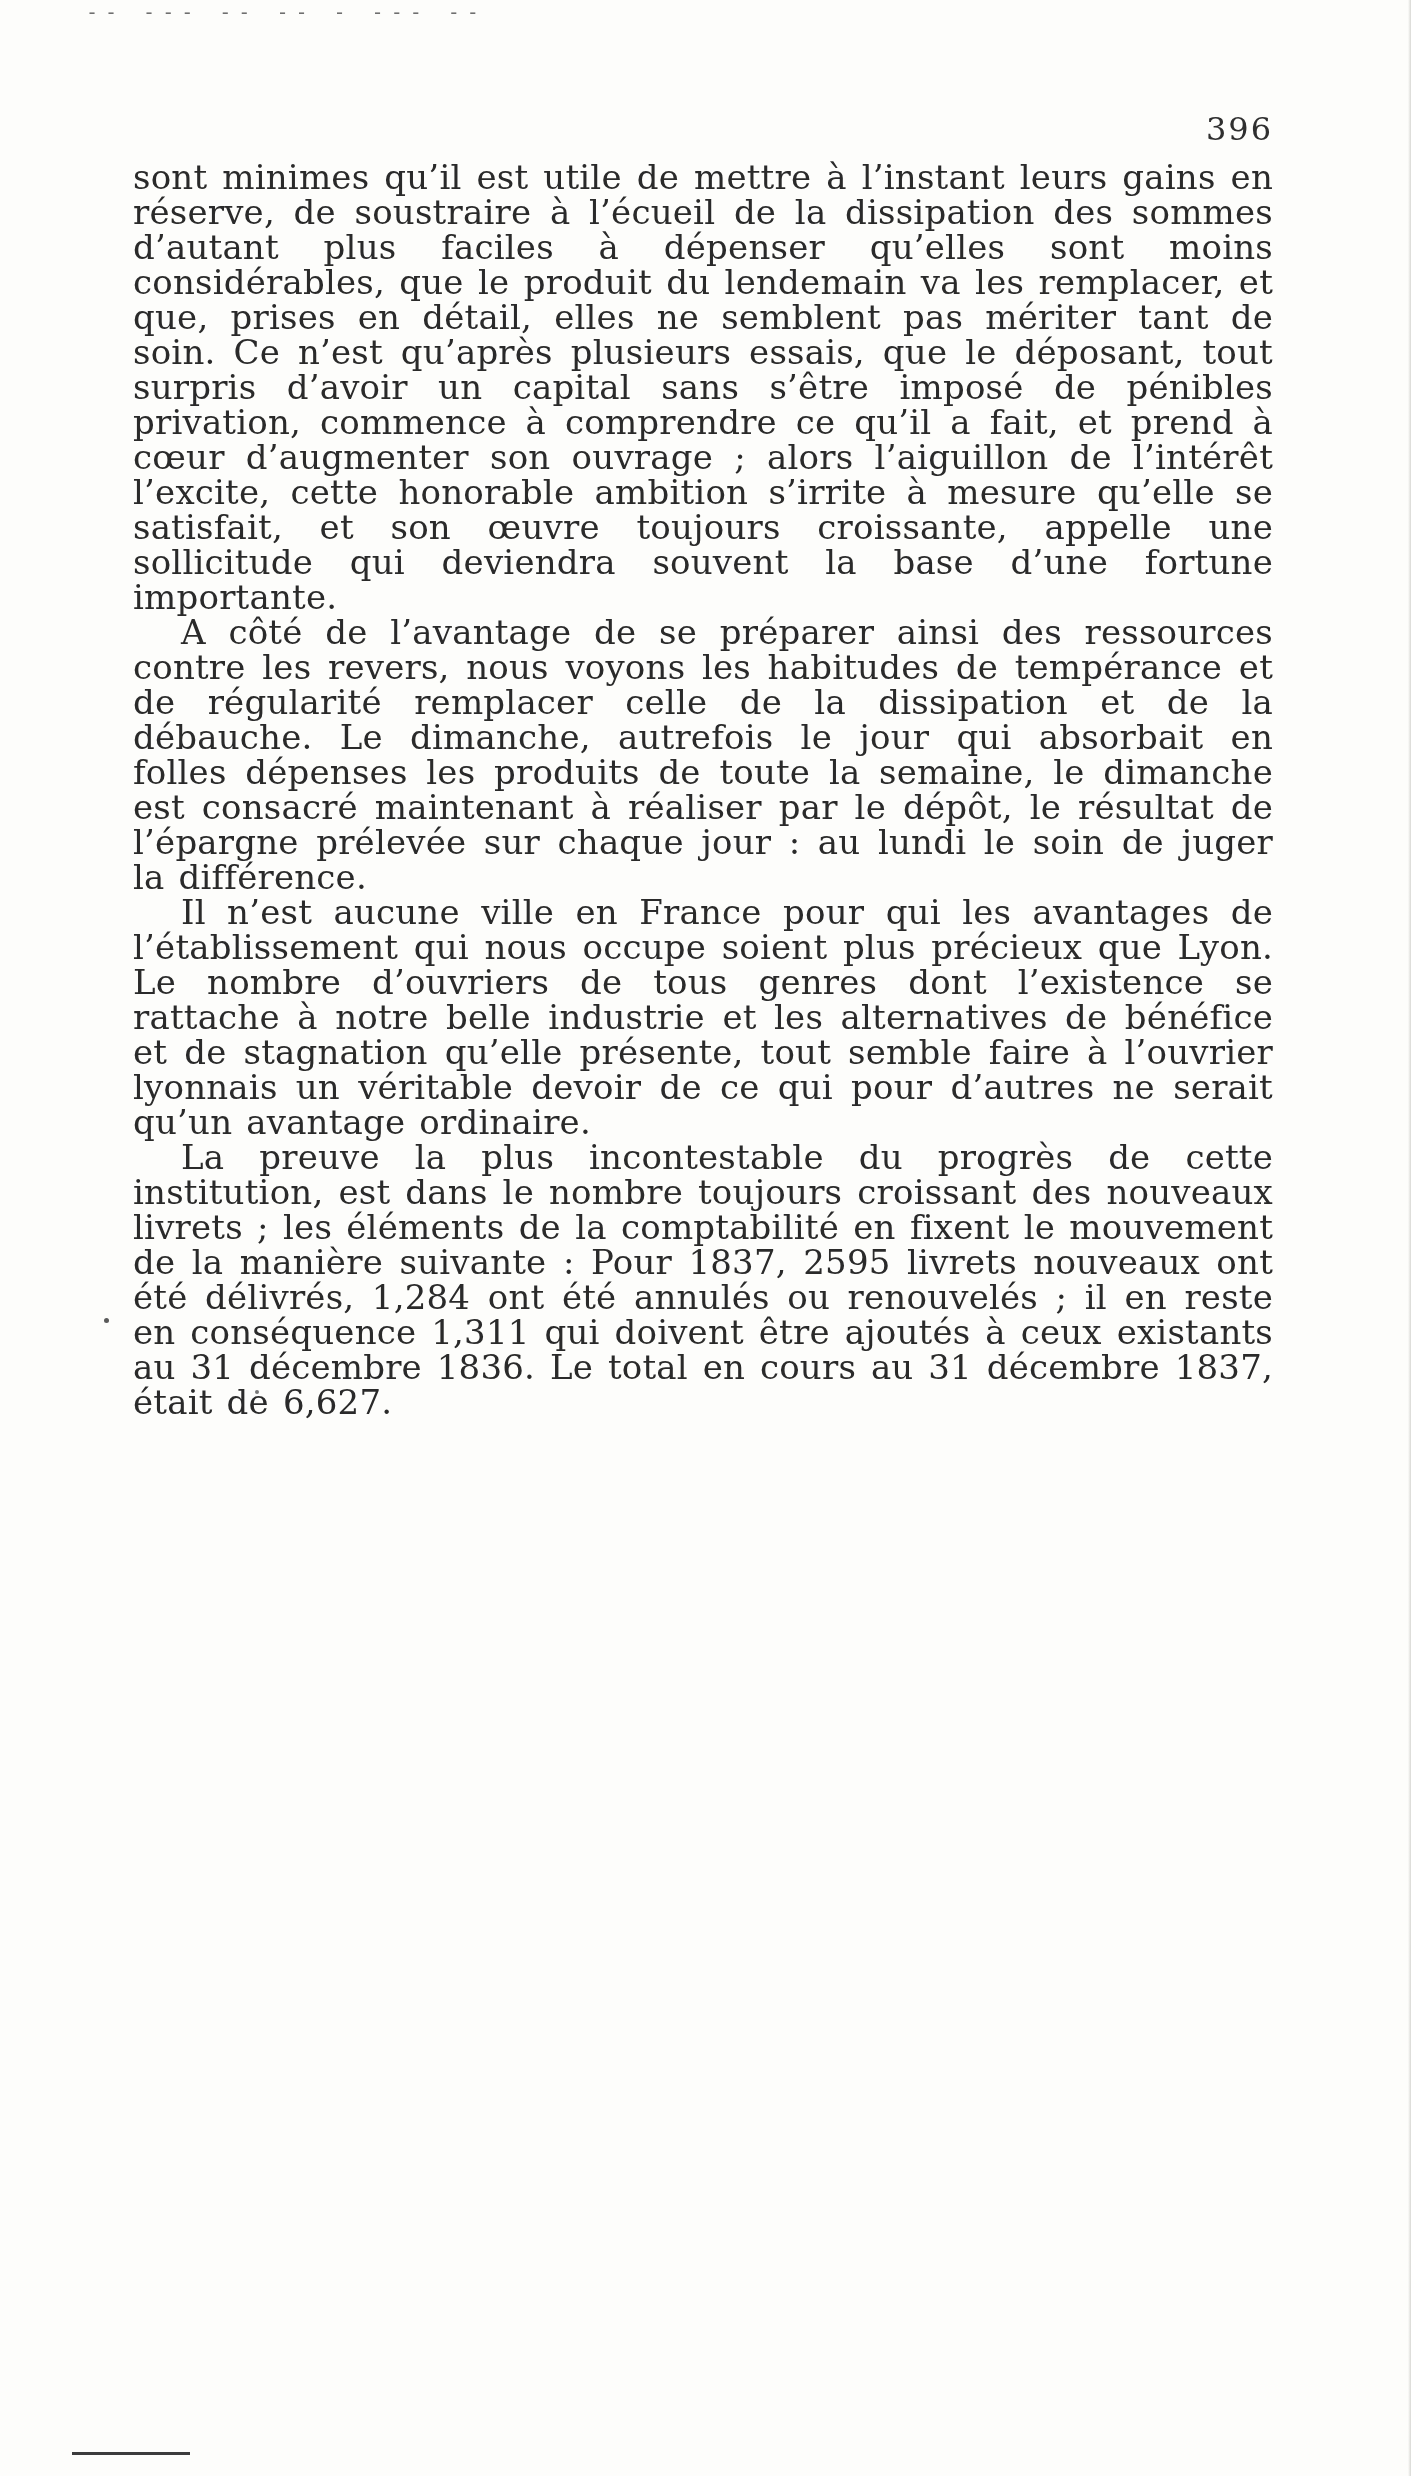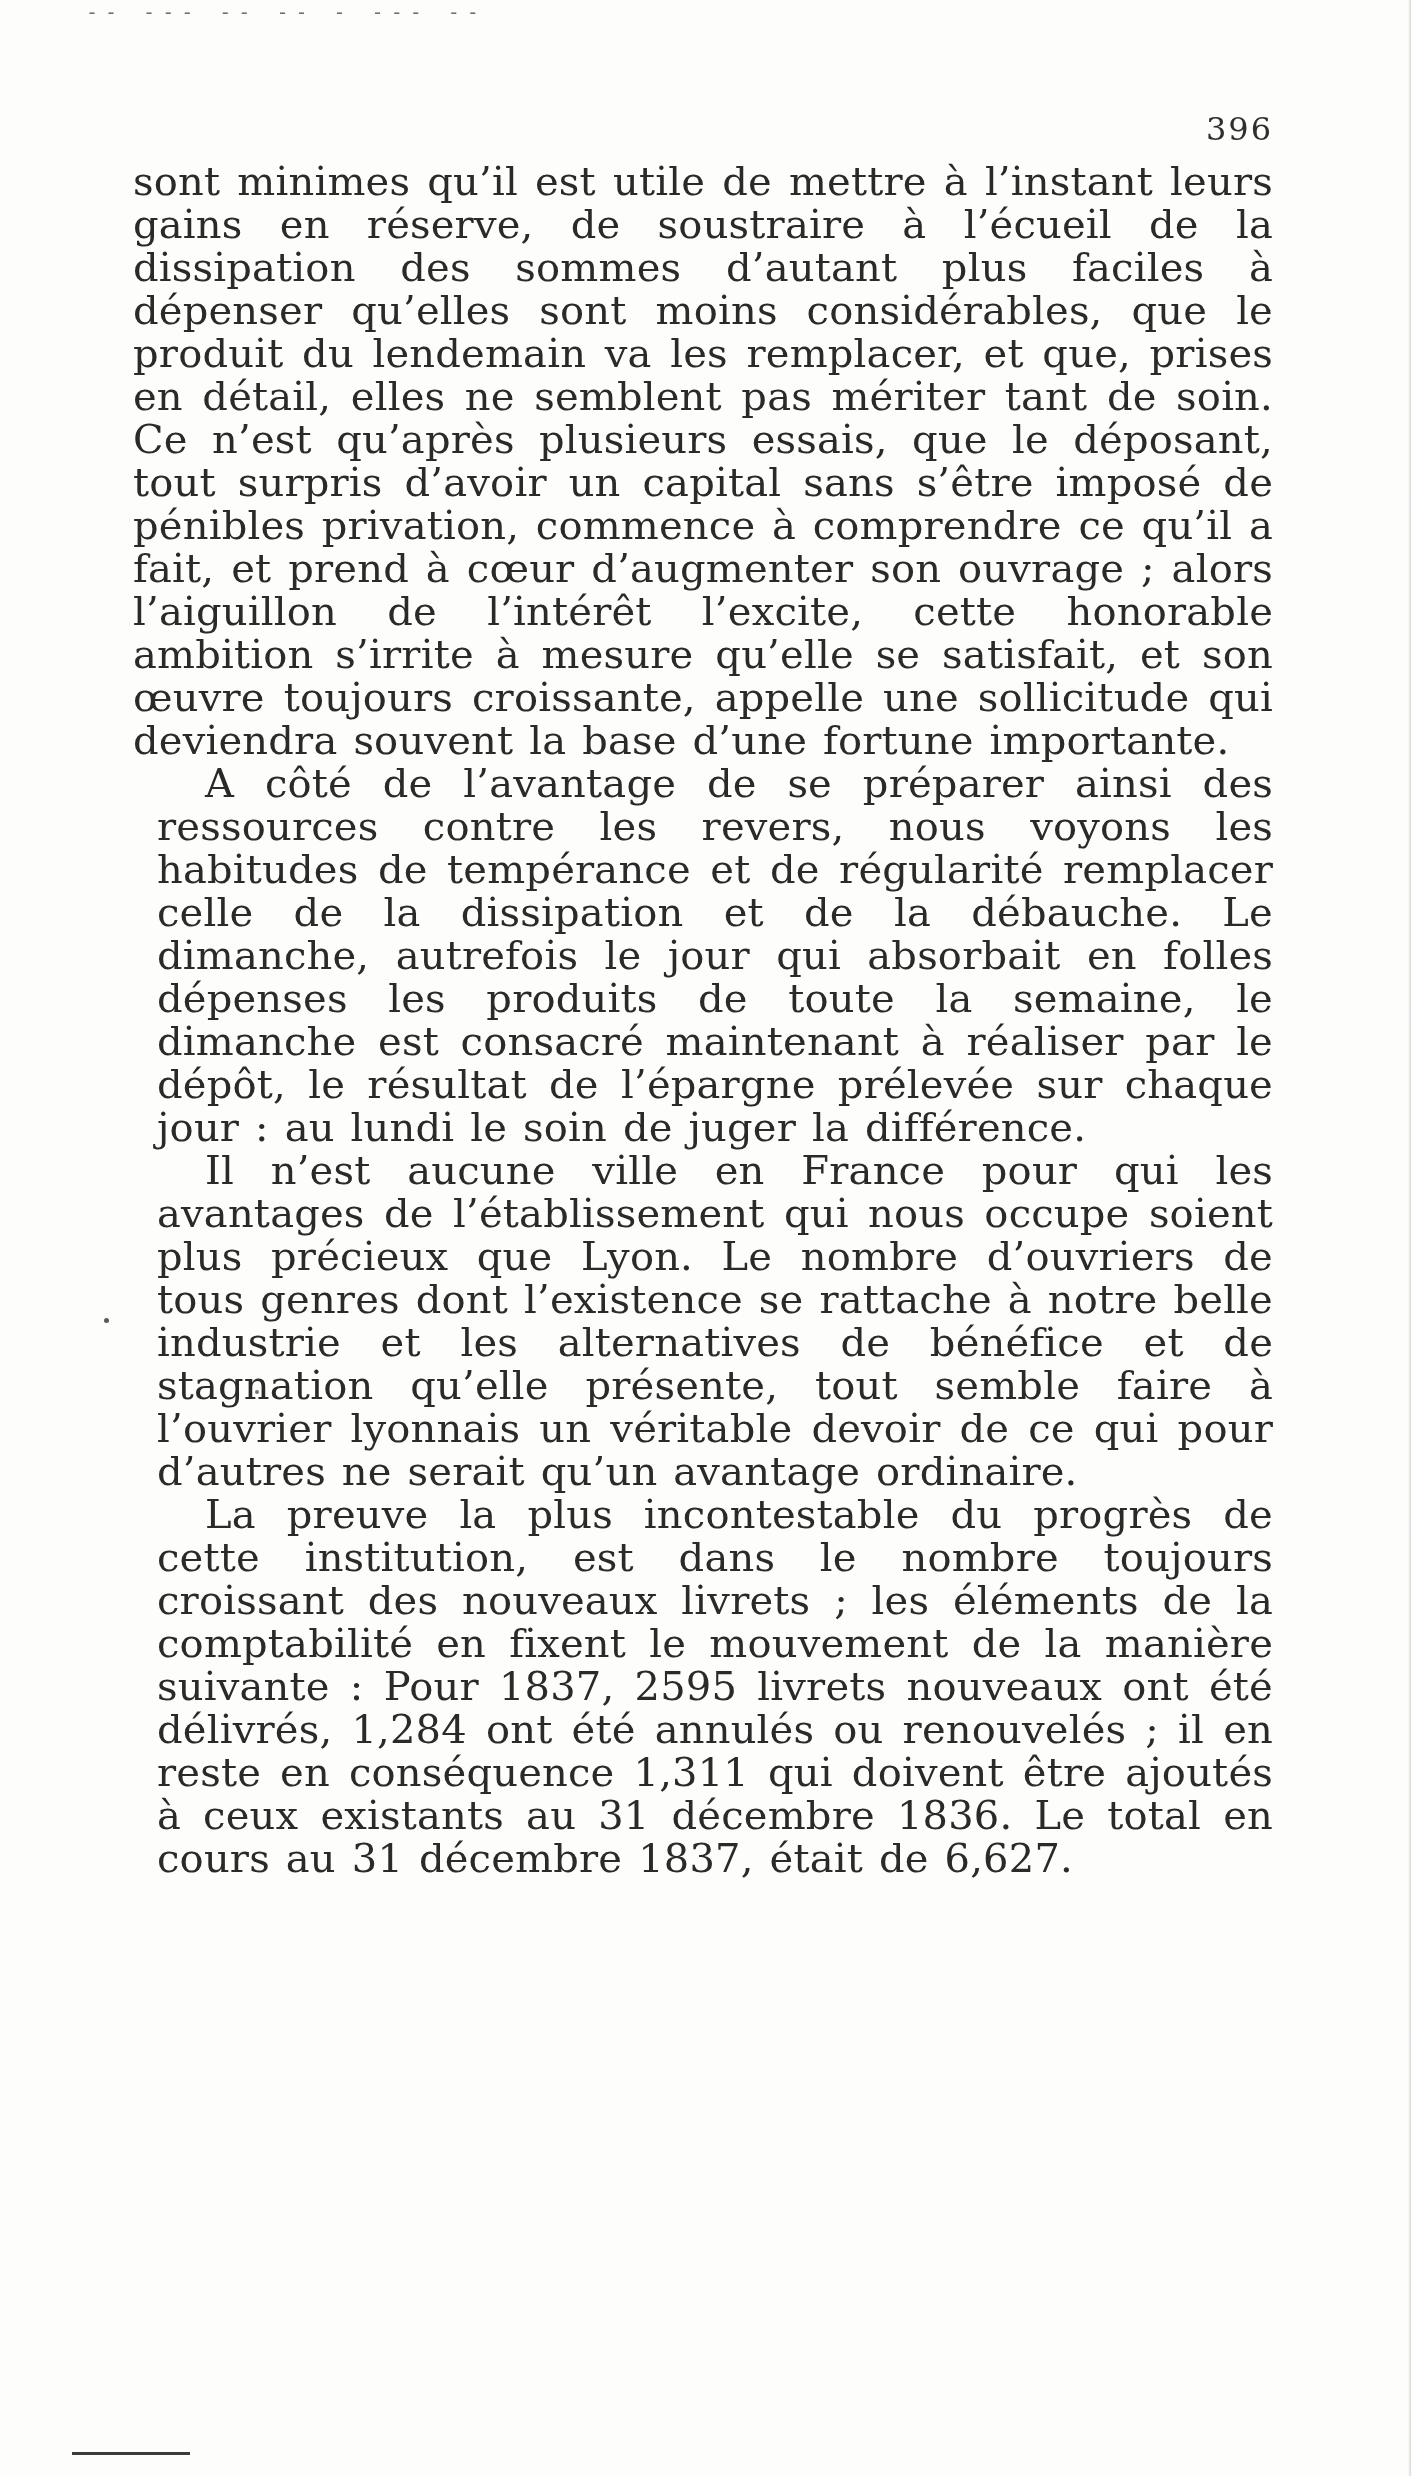--- a/index.html
+++ b/index.html
@@ -38,30 +38,29 @@
   }
   .folio {
     text-align: right;
     font-size: 32px;
     font-weight: normal;
     margin: 0 0 12px 0;
     color: #2f2f2f;
     letter-spacing: 2px;
   }
   p.para {
-    font-size: 40px;
-    line-height: 43px;
+    font-size: 34px;
+    line-height: 35px;
     text-align: justify;
     margin: 0;
     word-spacing: 3px;
     letter-spacing: 0.2px;
   }
   p.indent {
     text-indent: 48px;
-    margin-left: 24px;
   }
   .artifact-dot {
     position: absolute;
     left: 104px;
     top: 1318px;
     width: 5px;
     height: 5px;
     border-radius: 50%;
     background: #5a5a5a;
   }

